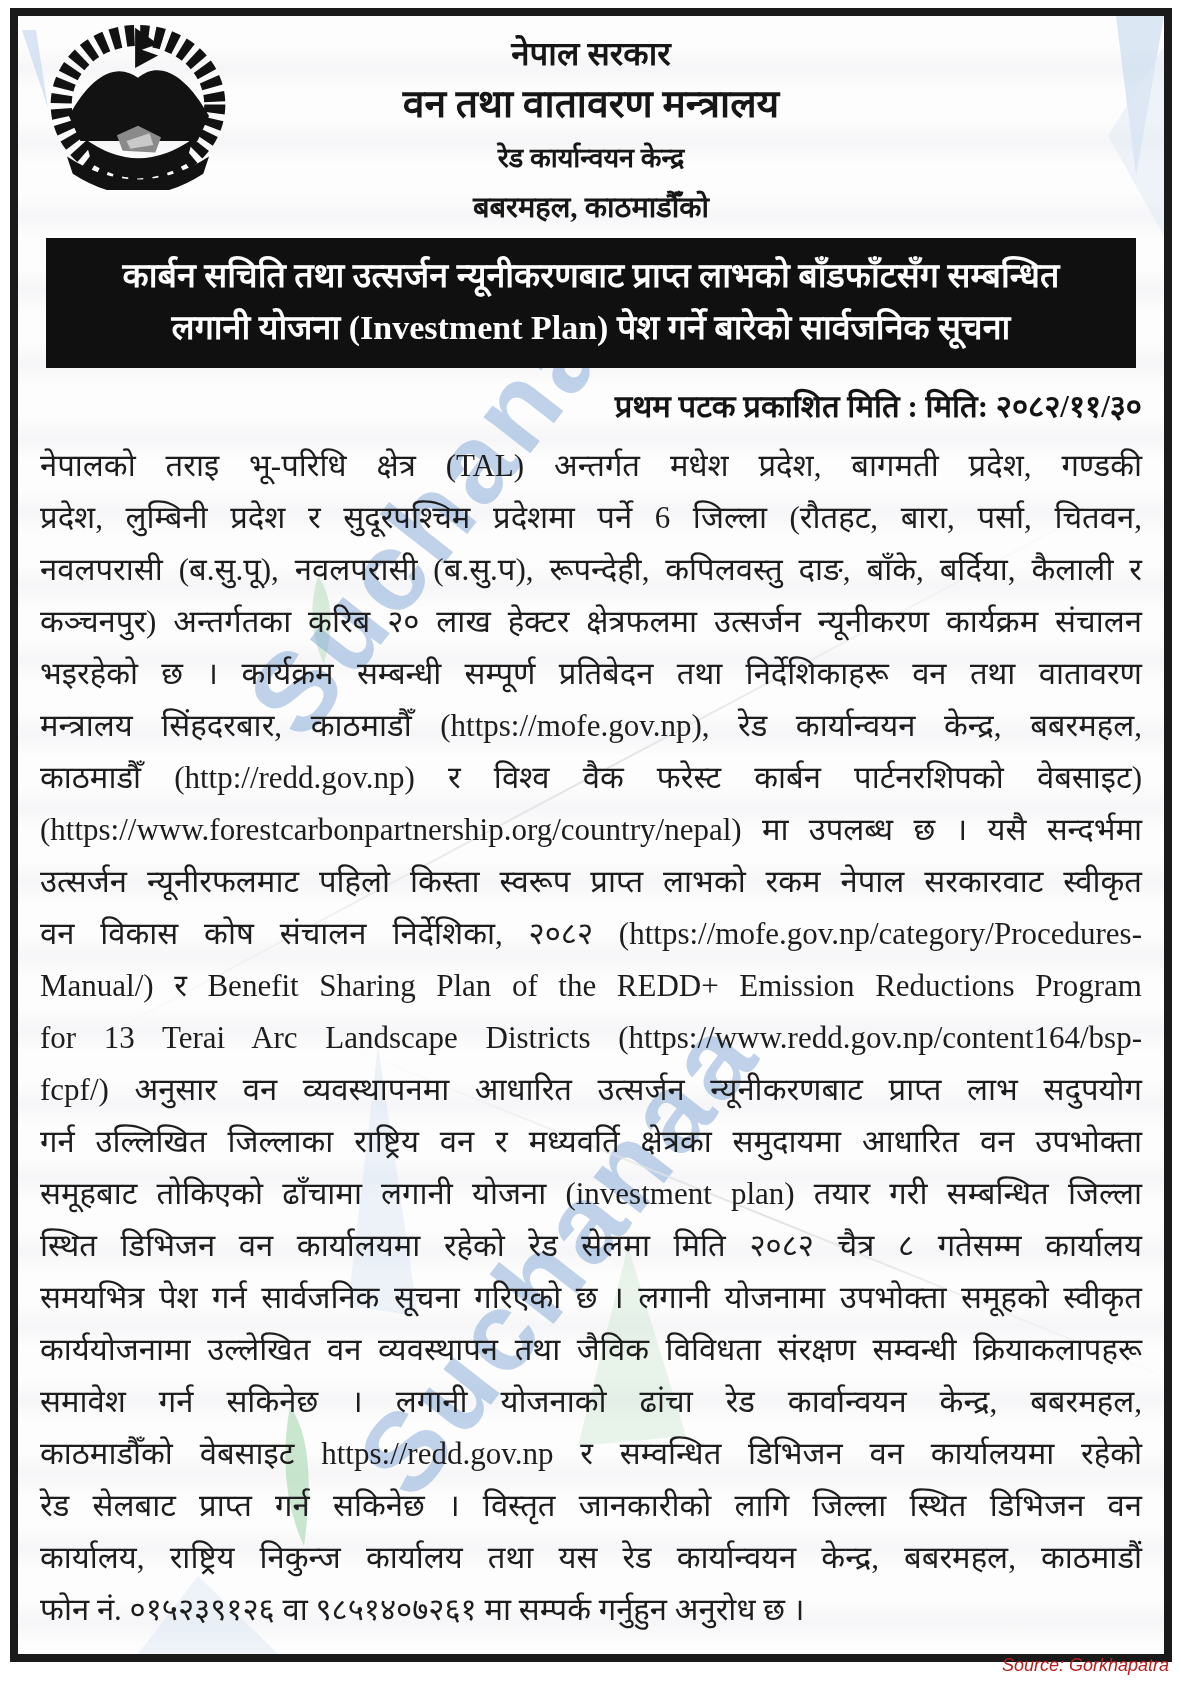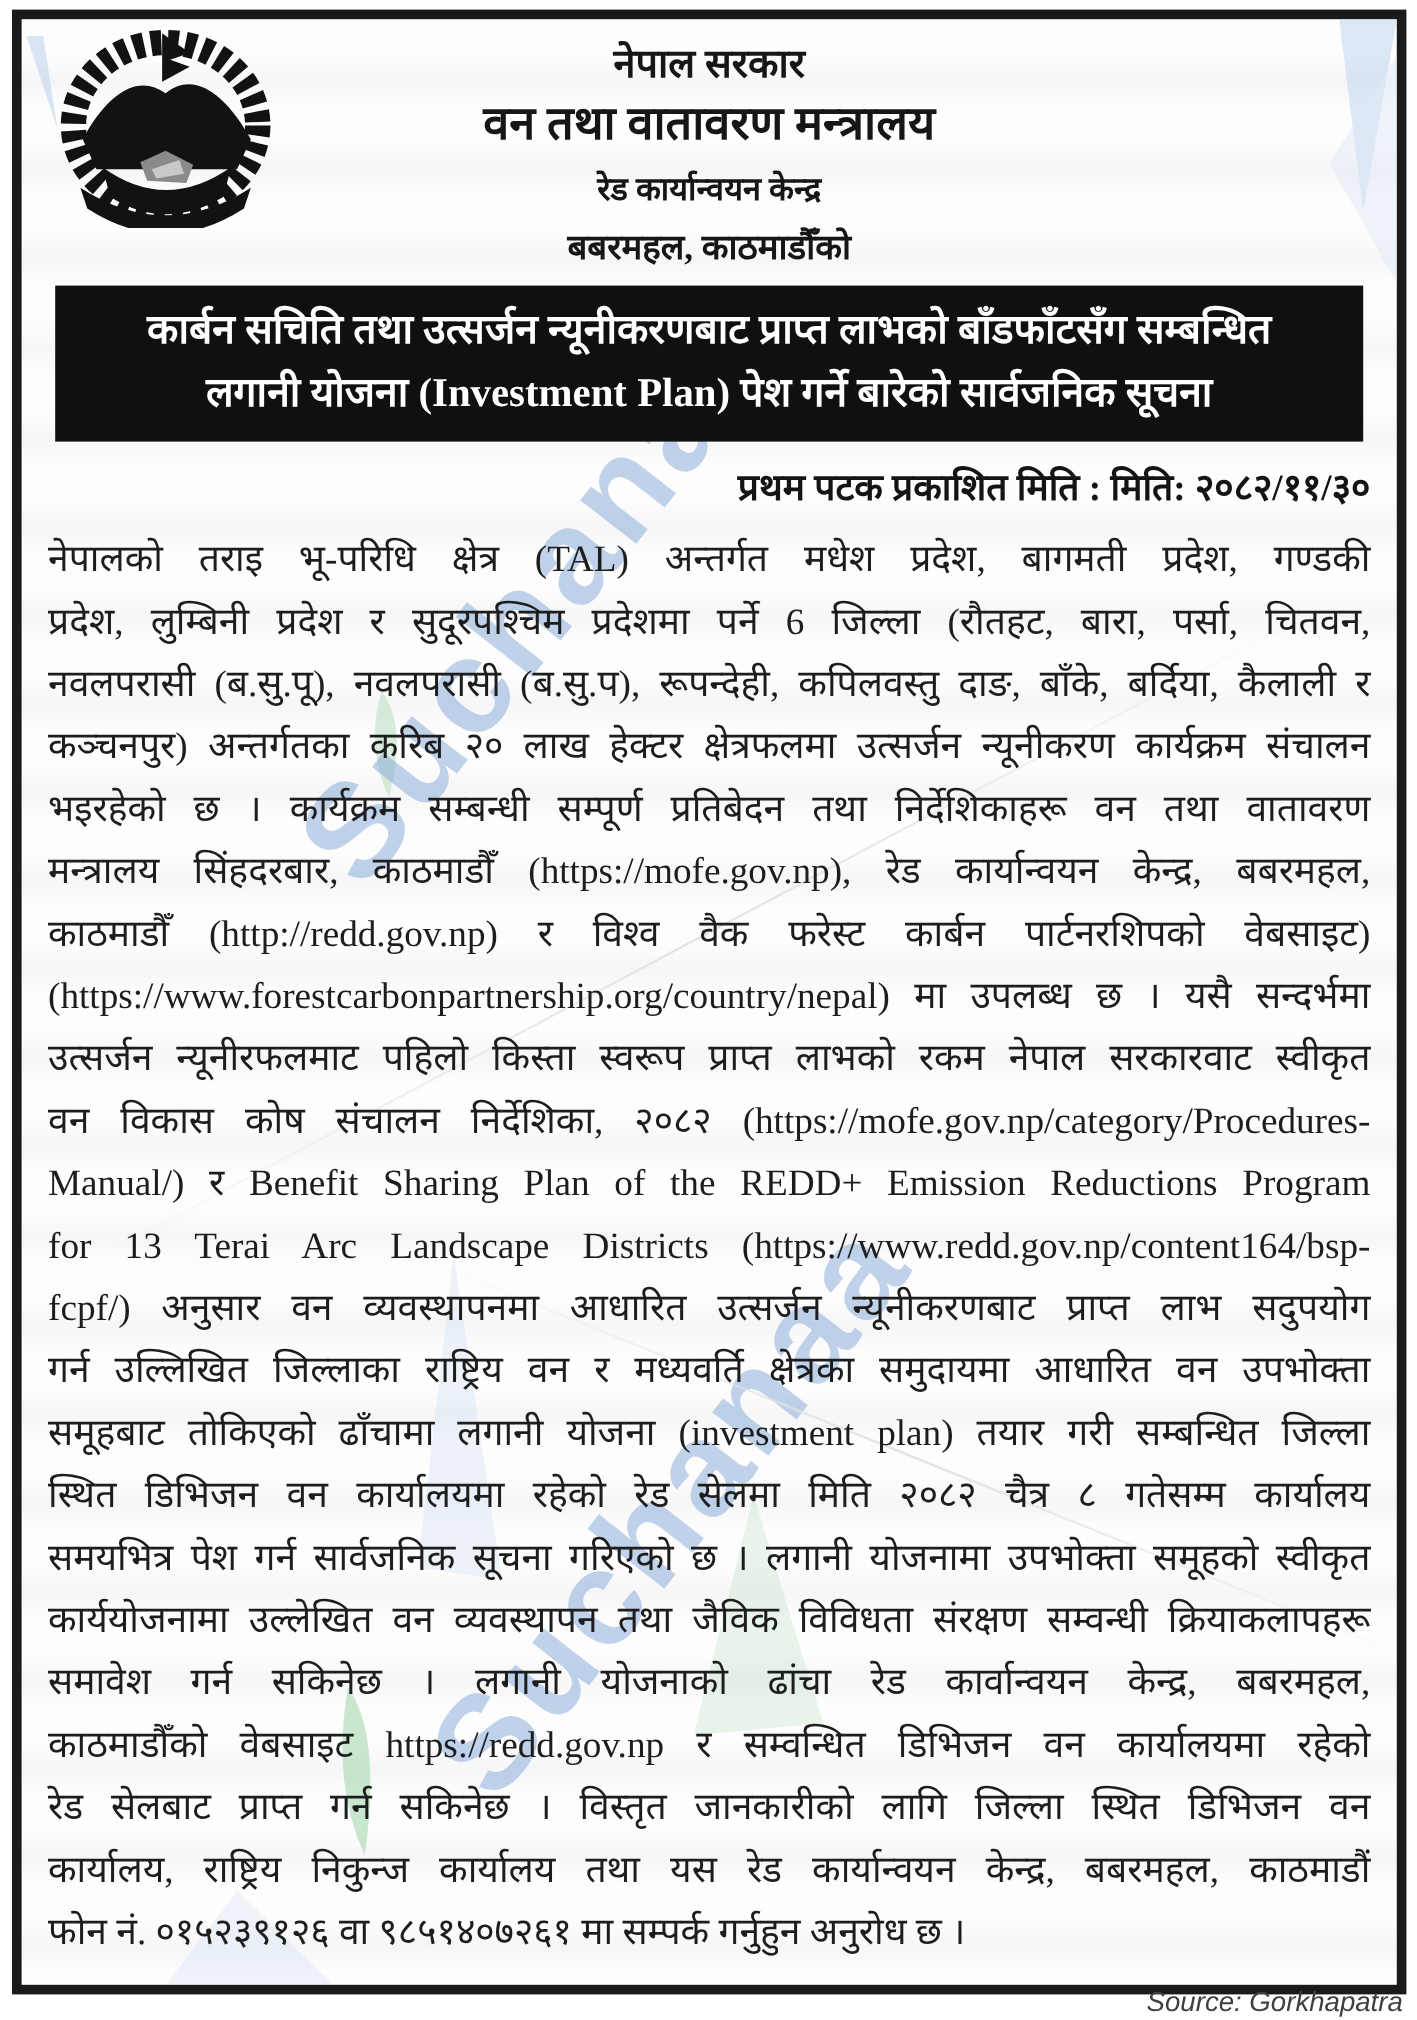--- a/index.html
+++ b/index.html
@@ -45,21 +45,21 @@
   }
   .bodytext{margin-top:12px;color:#1d1d1d;}
   .body-line{
     font-size:31px;line-height:52px;height:52px;white-space:nowrap;
     text-align:justify;text-align-last:justify;
   }
   .body-line.last{text-align-last:left;}
   .source{
     position:absolute;right:12px;top:1655px;z-index:3;
     font-family:"Liberation Sans","DejaVu Sans",sans-serif;
-    font-style:italic;font-size:23px;color:#404040;
+    font-style:italic;font-size:18px;color:#b91c1c;
   }
   .crease{position:absolute;background:linear-gradient(90deg,transparent,#e3e3e5,transparent);pointer-events:none;z-index:0;}
 </style>
 </head>
 <body>
 
 <div class="frame">
 
   <div class="decor-layer">
     <svg width="1146" height="1638" viewBox="0 0 1146 1638">

